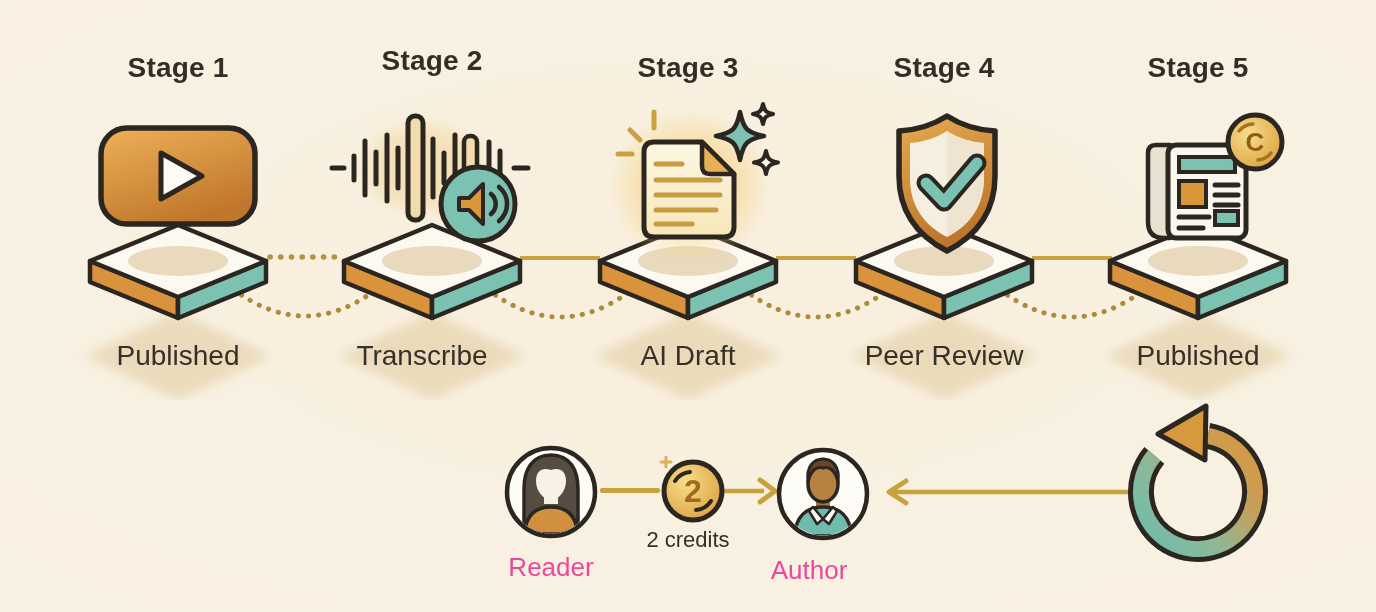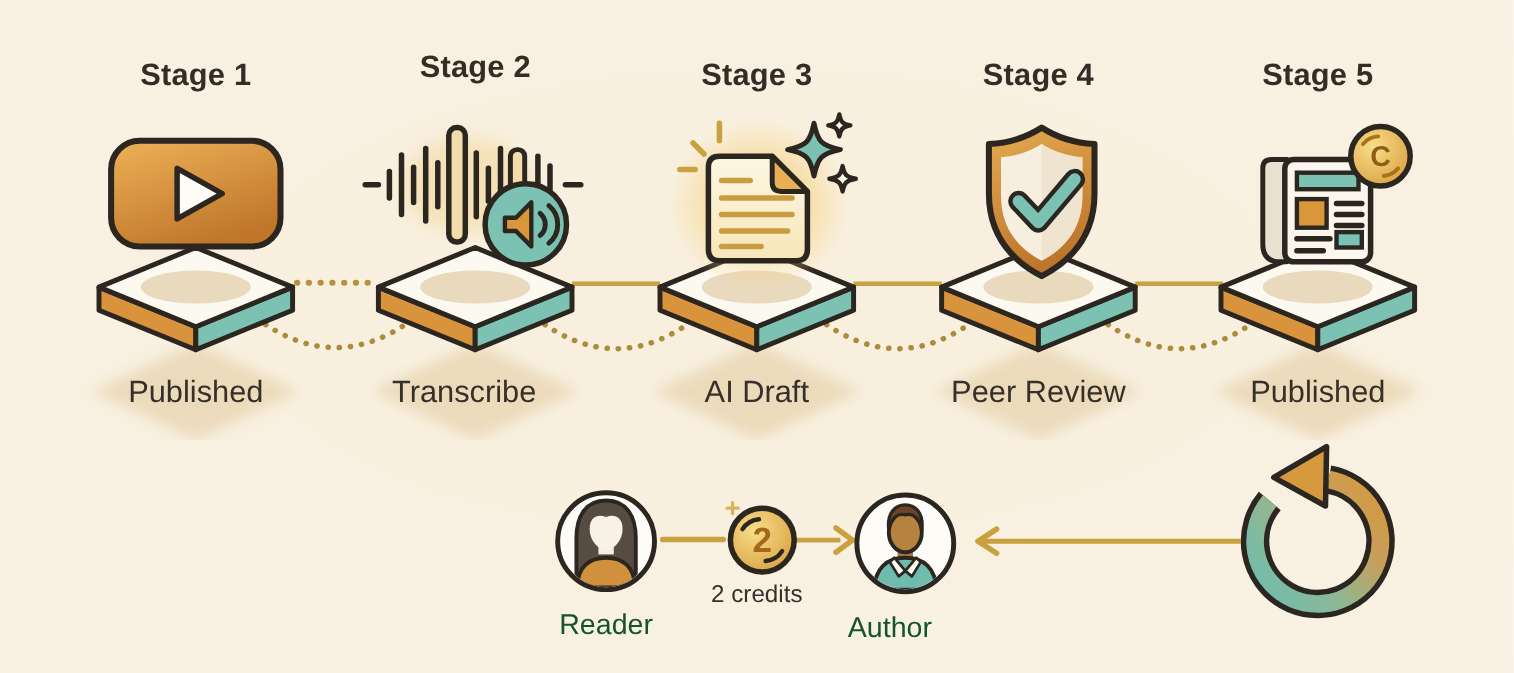--- a/index.html
+++ b/index.html
@@ -9,21 +9,21 @@
     background:radial-gradient(130% 130% at 50% 45%, #f8efdd 0%, #f9f1e3 55%, #fdfaf3 82%, #ffffff 100%);
   }
   .abs{position:absolute;}
   .stage-header{
     width:260px;text-align:center;font-size:28px;font-weight:700;color:#332d26;letter-spacing:.2px;
   }
   .stage-label{
     width:260px;text-align:center;font-size:28px;font-weight:500;color:#35302a;
   }
   .flow-label{
-    text-align:center;font-size:26px;font-weight:500;color:#14532d;
+    text-align:center;font-size:26px;font-weight:500;color:#ec4899;
   }
   .credits-label{
     text-align:center;font-size:22px;font-weight:500;color:#35302a;
   }
   .gold-line{background:#c9a23f;height:4.5px;border-radius:2px;}
   svg{display:block;}
 </style>
 </head>
 <body>
 

